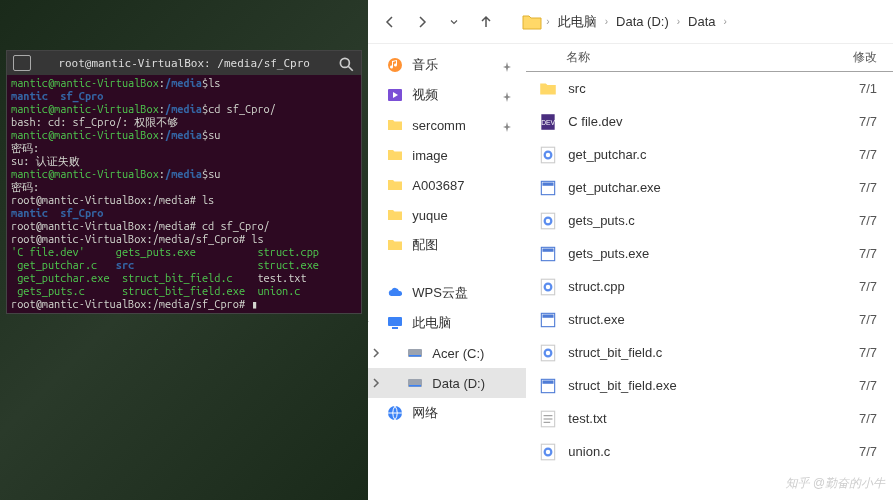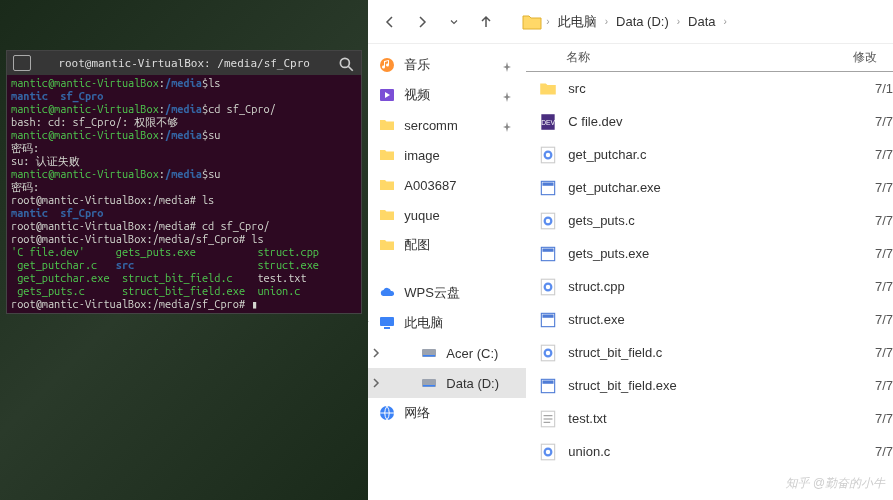--- a/index.html
+++ b/index.html
@@ -19,40 +19,40 @@
 .right-side { width: 547px; height: 500px; background: #fff; display: flex; flex-direction: column; }
 .explorer-top { height: 44px; display: flex; align-items: center; padding: 0 8px; border-bottom: 1px solid #eee; gap: 4px; }
 .nav-btn { width: 28px; height: 28px; display: flex; align-items: center; justify-content: center; cursor: pointer; color: #444; }
 .nav-btn svg { fill: none; stroke: #555; stroke-width: 1.5; }
 .addr-folder { width: 20px; height: 16px; }
 .breadcrumb { display: flex; align-items: center; gap: 8px; color: #333; font-size: 13px; }
 .bc-item { cursor: pointer; }
 .bc-sep { color: #999; font-size: 10px; }
 .explorer-body { flex: 1; display: flex; overflow: hidden; }
 .sidebar { width: 158px; padding: 6px 0; overflow-y: auto; }
-.sb-item { height: 30px; display: flex; align-items: center; padding-left: 10px; gap: 8px; cursor: pointer; position: relative; }
+.sb-item { height: 30px; display: flex; align-items: center; padding-left: 18px; gap: 8px; cursor: pointer; position: relative; }
 .sb-item.selected { background: #e5e5e5; }
-.sb-item.indent2 { padding-left: 52px; }
+.sb-item.indent2 { padding-left: 38px; }
 .sb-icon { width: 18px; height: 18px; flex-shrink: 0; display: flex; align-items: center; justify-content: center; }
 .sb-label { color: #333; font-size: 13px; }
 .pin-icon { position: absolute; right: 14px; width: 10px; height: 10px; }
 .pin-icon svg { fill: #888; }
 .chev { width: 12px; height: 12px; margin-left: -14px; position: absolute; left: 4px; }
 .chev svg { fill: none; stroke: #666; stroke-width: 1.5; }
 .chev.open { transform: rotate(90deg); }
 .chev.indent { left: 16px; }
 .file-pane { flex: 1; display: flex; flex-direction: column; }
 .col-headers { height: 28px; display: flex; align-items: center; border-bottom: 1px solid #a3a3a3; color: #555; font-size: 12px; padding-left: 40px; }
 .col-name { flex: 1; }
 .col-date { width: 40px; text-align: left; }
 .file-list { flex: 1; overflow-y: auto; }
 .file-row { height: 33px; display: flex; align-items: center; padding-left: 12px; cursor: pointer; }
 .file-icon { width: 20px; height: 20px; margin-right: 10px; flex-shrink: 0; display: flex; align-items: center; justify-content: center; }
 .file-name { flex: 1; color: #333; font-size: 13px; }
-.file-date { width: 40px; color: #555; font-size: 13px; text-align: right; padding-right: 0; }
+.file-date { width: 40px; color: #555; font-size: 13px; text-align: right; padding-right: 16px; }
 .watermark { position: absolute; right: 8px; bottom: 8px; font-size: 12px; color: rgba(128,128,128,0.4); font-style: italic; z-index: 100; pointer-events: none; }
 </style>
 </head>
 <body>
 
 <div class="left-side">
   <div class="desktop-bg"></div>
   <div class="terminal-window">
     <div class="terminal-title">
       <div class="term-icon-box"></div>

